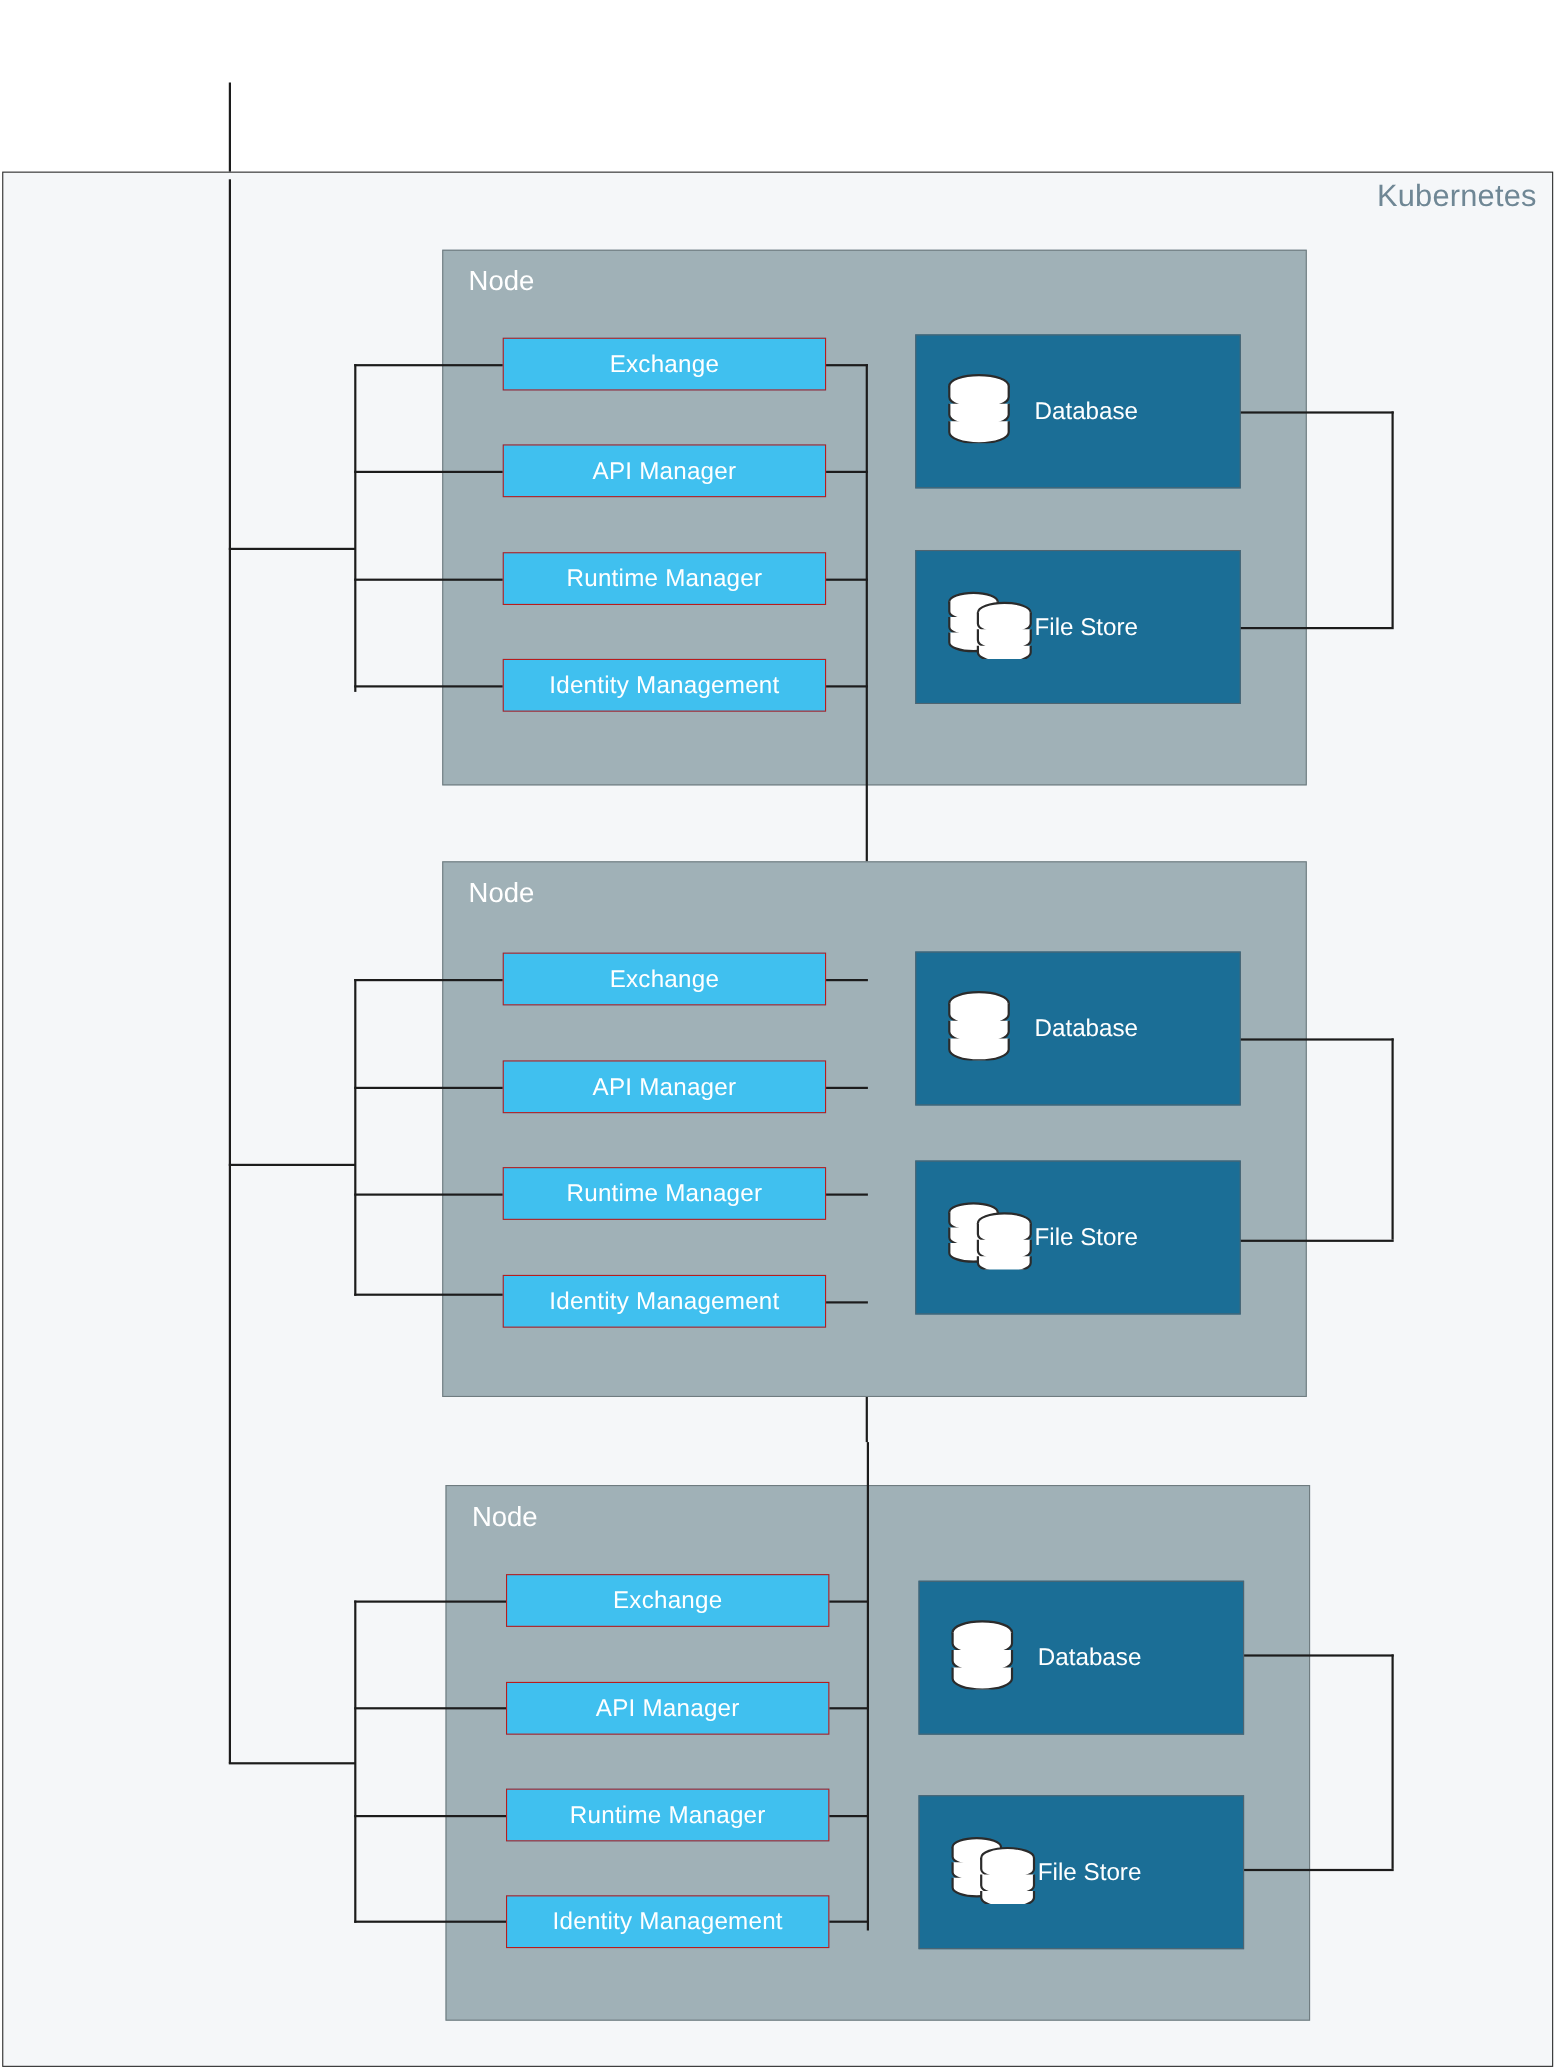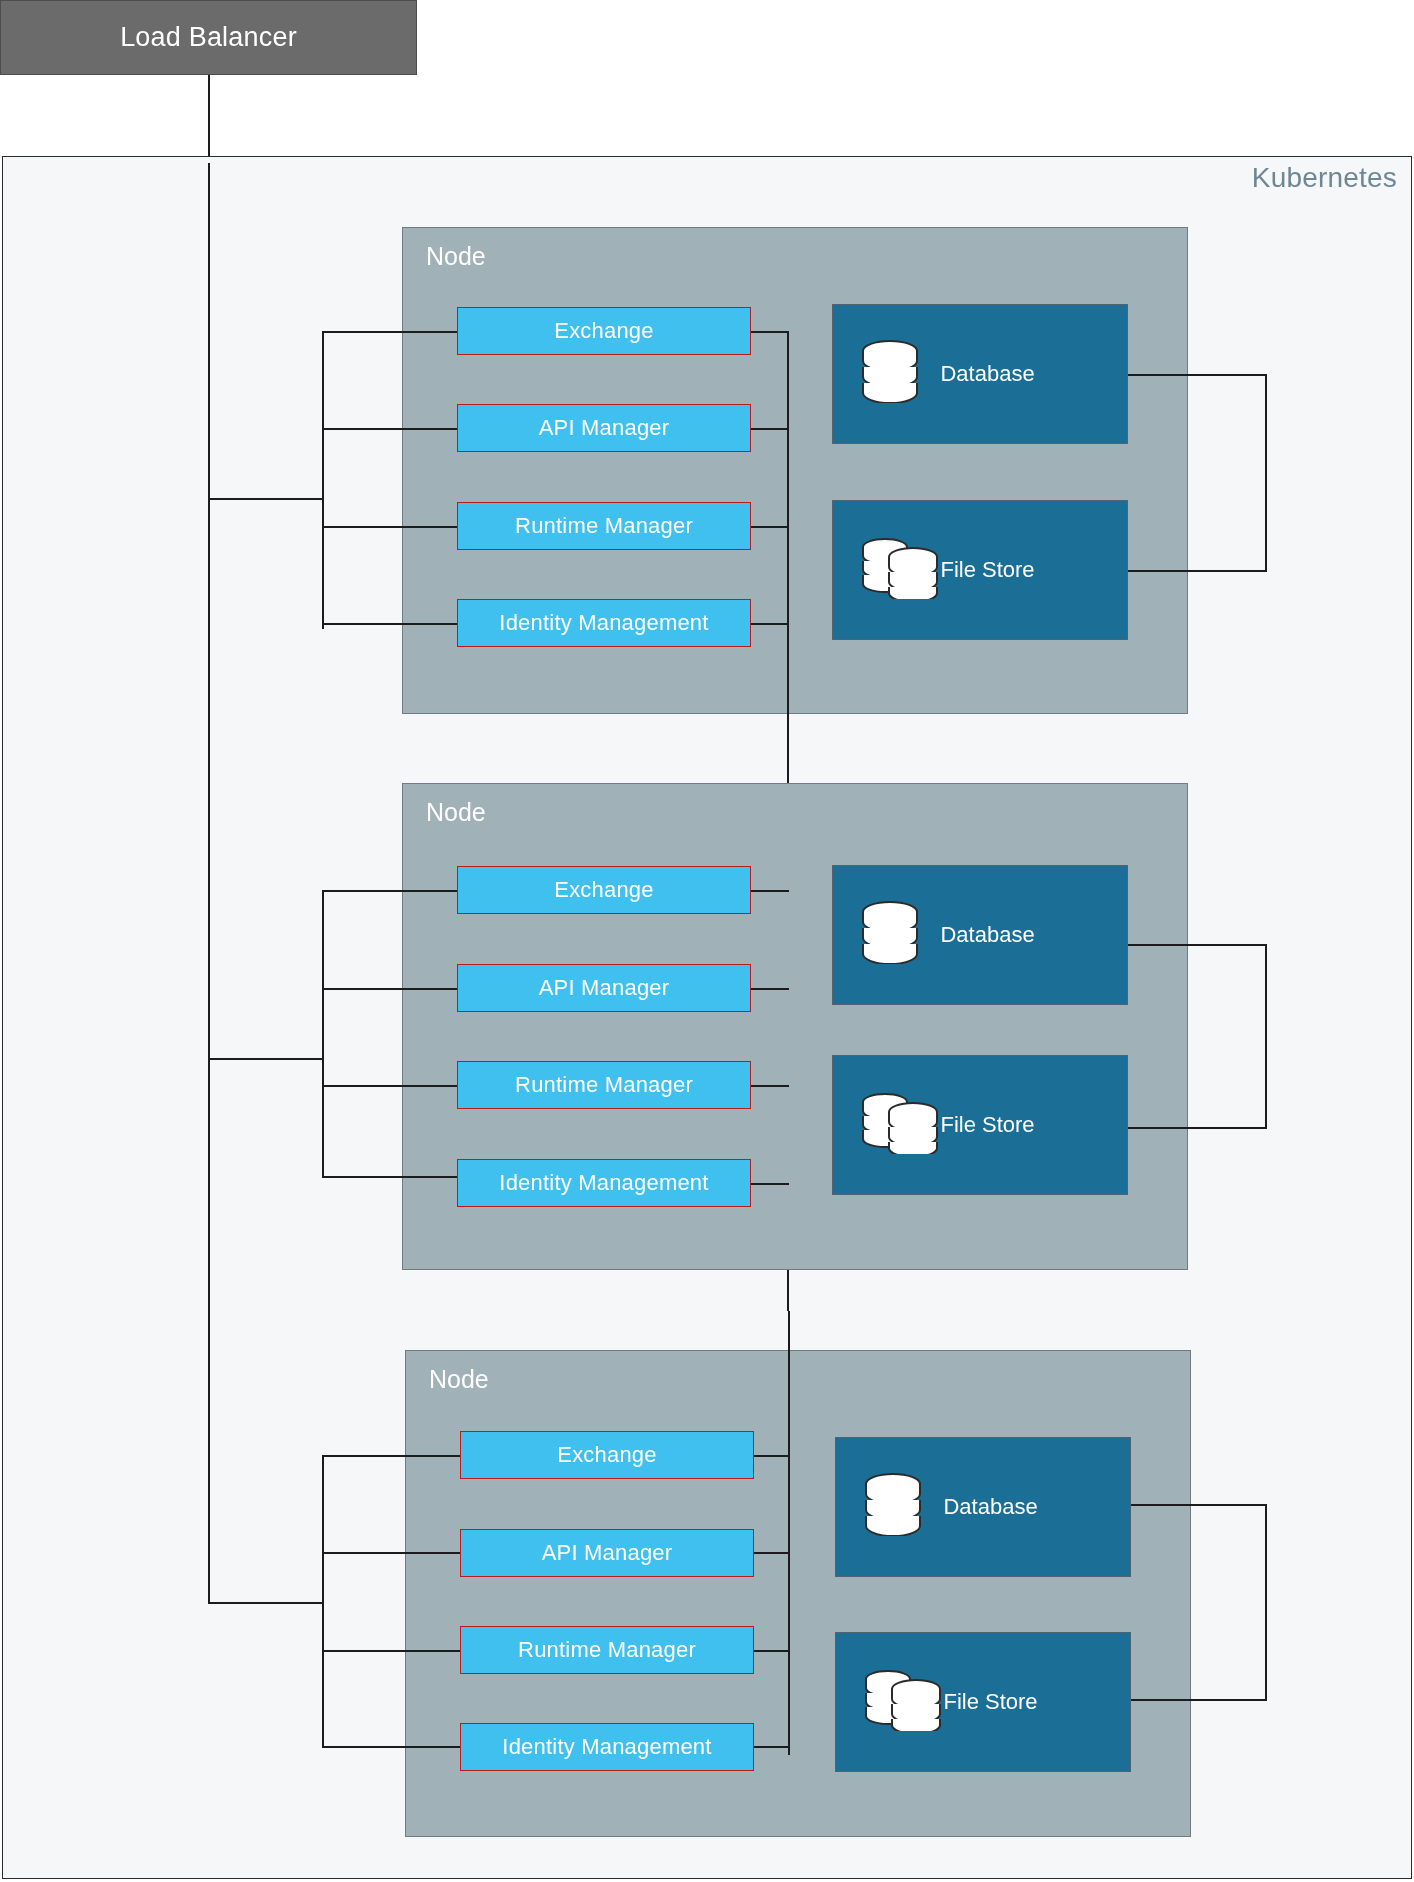--- a/index.html
+++ b/index.html
@@ -100,23 +100,20 @@
     background:#1c1c1c;
   }
   .vline{ width:2px; }
   .hline{ height:2px; }
 </style>
 </head>
 <body>
 
 <div id="canvas">
 
-  <div class="load-balancer">
-    <span>Load Balancer</span>
-  </div>
 
   <div class="line vline" style="left:208px; top:75px; height:88px;"></div>
 
   <div class="k8s">
     <span class="k8s-label">Kubernetes</span>
   </div>
 
   <div class="line vline" style="left:208px; top:163px; height:1440px;"></div>
 
   <div class="node" style="left:402px; top:227px; width:786px; height:487px;">

